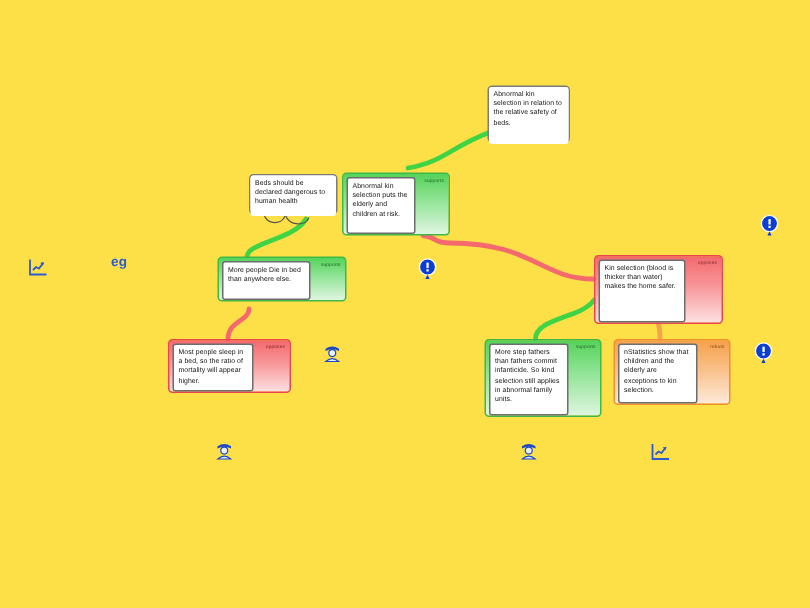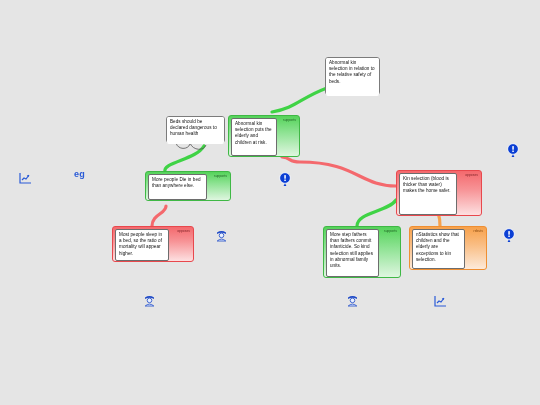--- a/index.html
+++ b/index.html
@@ -4,21 +4,21 @@
 <style>
   html, body {
     margin: 0;
     padding: 0;
     background: #000000;
   }
   #canvas {
     position: relative;
     width: 540px;
     height: 405px;
-    background: #e5e5e5;
+    background: #fde047;
     overflow: hidden;
     font-family: "Liberation Sans", sans-serif;
   }
   #edges {
     position: absolute;
     left: 0; top: 0;
     width: 540px; height: 405px;
     pointer-events: none;
   }
 

